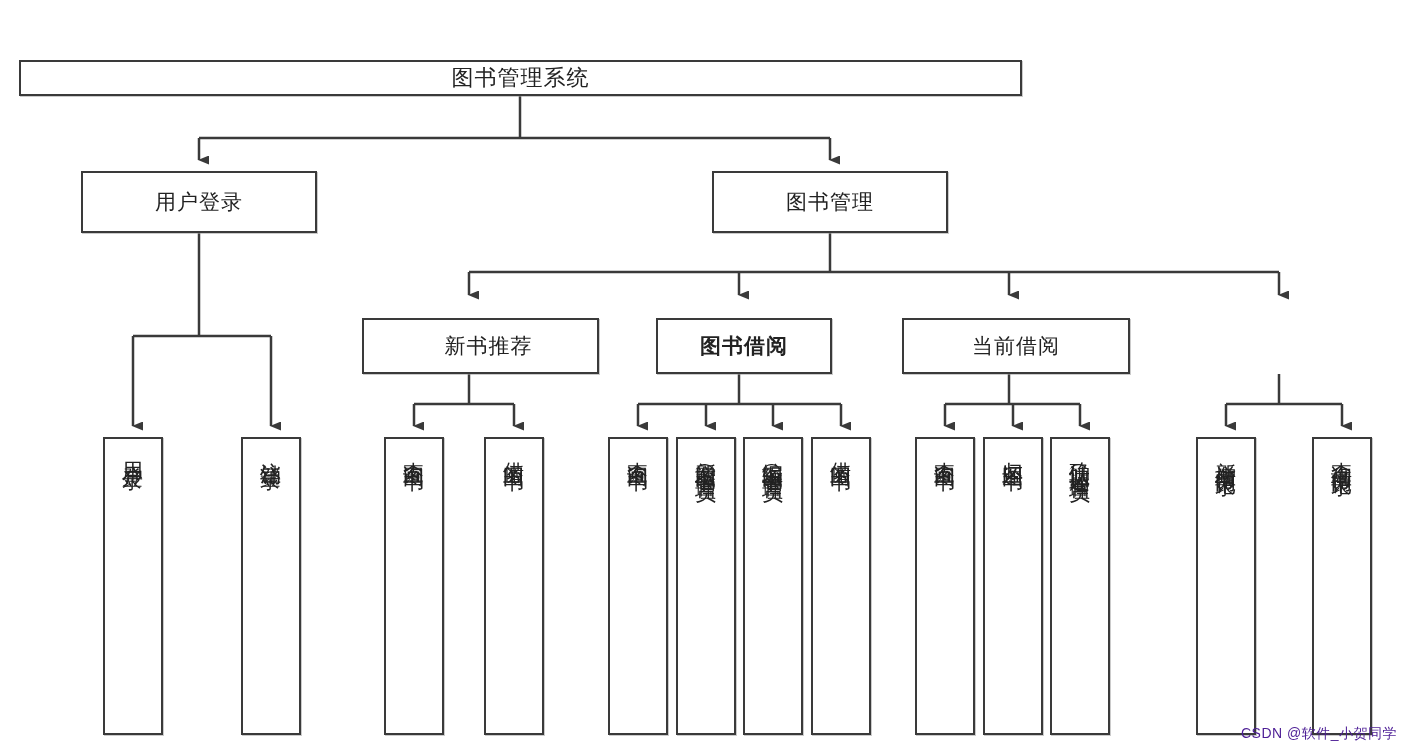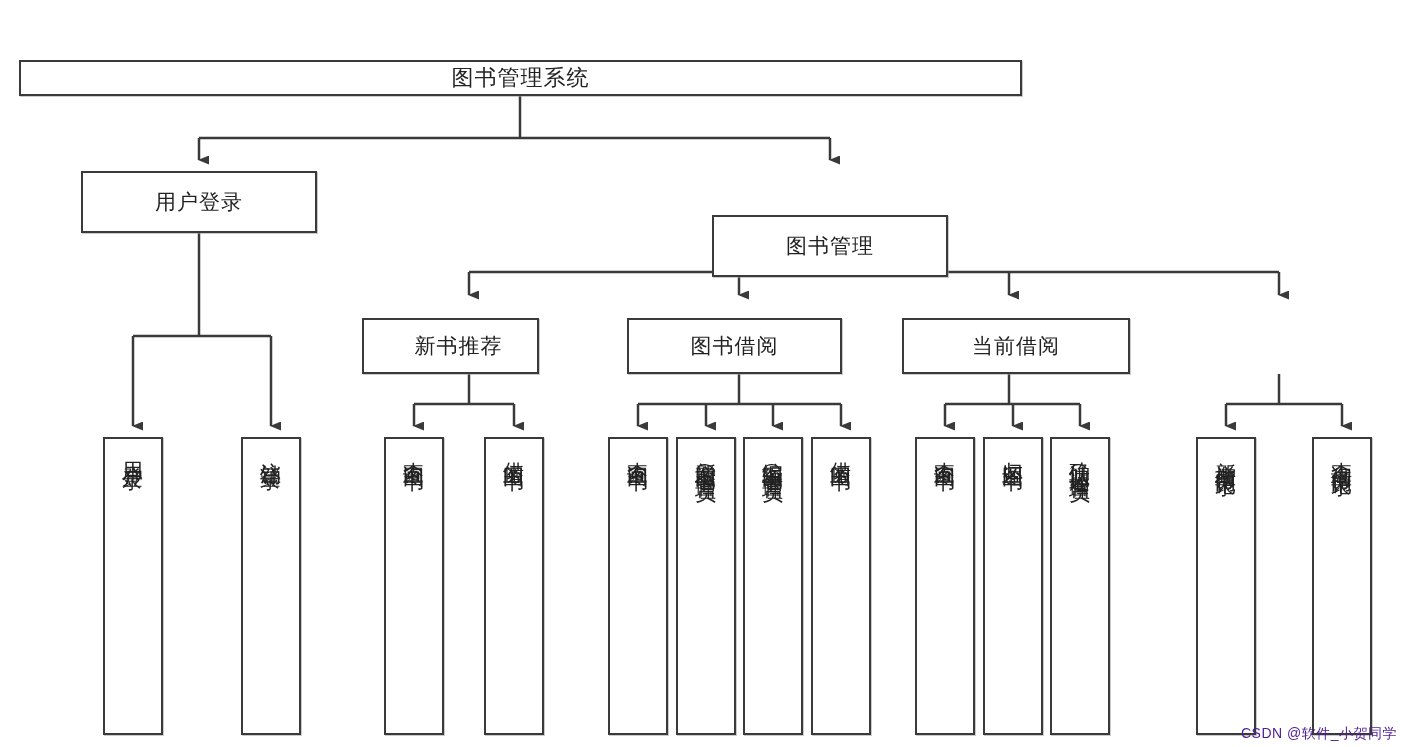--- a/index.html
+++ b/index.html
@@ -128,28 +128,28 @@
     </g>
   </svg>
 
   <div class="node horiz root" style="left:19px; top:13px; width:1003px; height:36px;margin-top:47px;">
     <span class="label">图书管理系统</span>
   </div>
 
   <div class="node horiz" style="left:81px; top:171px; width:236px; height:62px;">
     <span class="label">用户登录</span>
   </div>
-  <div class="node horiz" style="left:712px; top:171px; width:236px; height:62px;margin-top:44px;">
+  <div class="node horiz" style="left:712px; top:171px; width:236px; height:62px;">
     <span class="label">图书管理</span>
   </div>
 
-  <div class="node horiz" style="left:362px; top:318px; width:177px; height:56px;padding-left:16px;">
+  <div class="node horiz" style="left:362px; top:318px; width:237px; height:56px;padding-left:16px;">
     <span class="label">新书推荐</span>
   </div>
-  <div class="node horiz" style="left:627px; top:318px; width:215px; height:56px;">
+  <div class="node horiz" style="left:656px; top:318px; width:176px; height:56px;font-weight:bold;">
     <span class="label">图书借阅</span>
   </div>
   <div class="node horiz" style="left:902px; top:318px; width:228px; height:56px;">
     <span class="label">当前借阅</span>
   </div>
 
   <div class="node vert" style="left:103px; top:437px; width:60px; height:298px;">
     <span class="label">用户登录</span>
   </div>
   <div class="node vert" style="left:241px; top:437px; width:60px; height:298px;">

